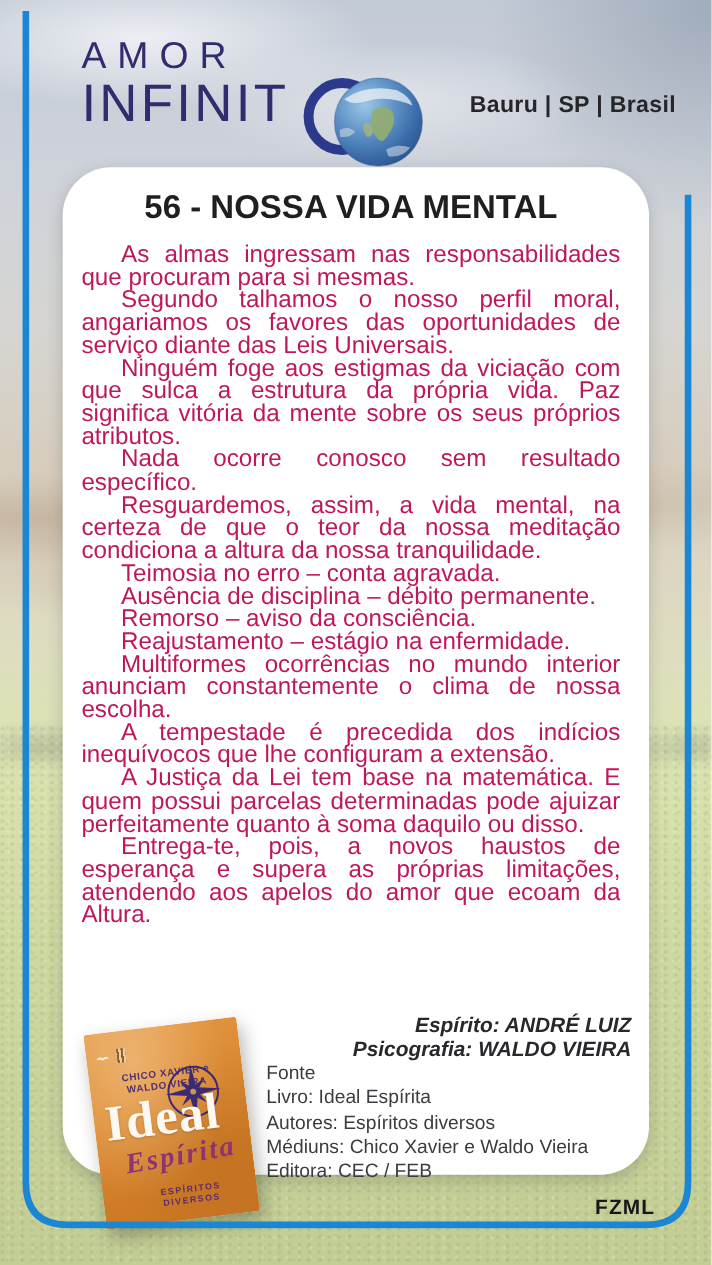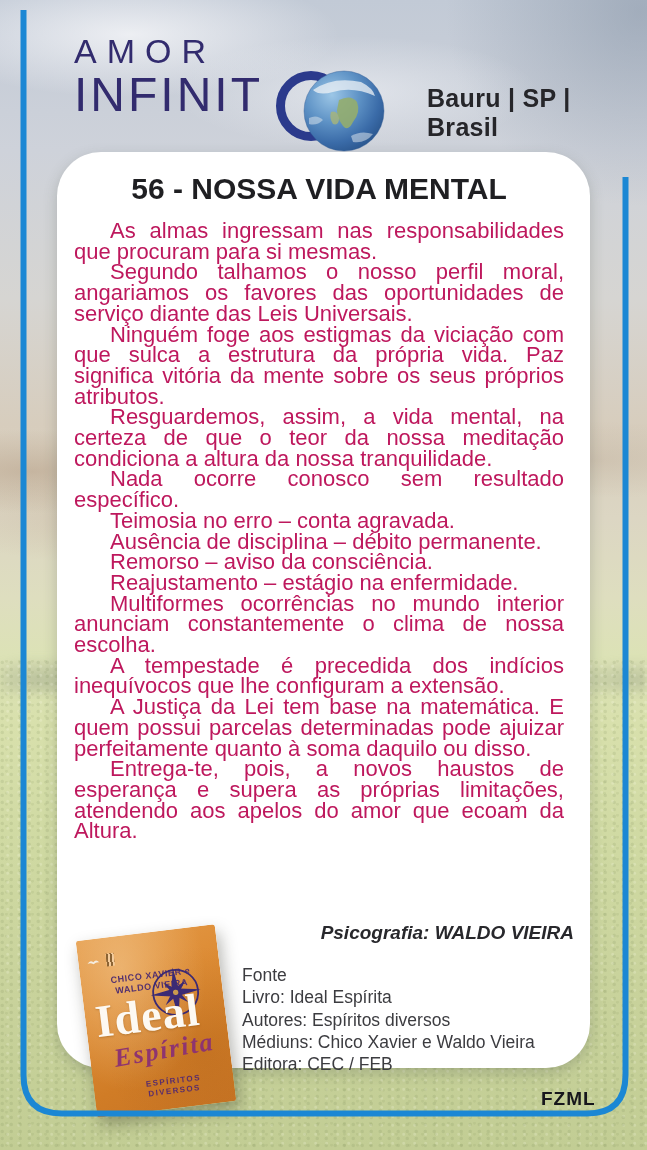--- a/index.html
+++ b/index.html
@@ -44,21 +44,21 @@
   .logo{position:absolute;left:74px;top:34px;z-index:3;color:#322b6e;line-height:1;}
   .logo-amor{font-size:34px;letter-spacing:10px;font-weight:400;}
   .logo-infinit{font-size:48px;letter-spacing:3px;font-weight:400;margin-top:3px;text-align:right;}
   .logo-ring{
     position:absolute;left:276px;top:71px;width:52px;height:52px;
     border:9px solid #2b3a8c;border-radius:50%;z-index:3;
   }
   .logo-globe{position:absolute;left:303px;top:70px;z-index:4;}
   .location{
     position:absolute;left:427px;top:84px;z-index:3;
-    font-size:25px;font-weight:700;color:#26262a;letter-spacing:.3px;
+    font-size:21px;font-weight:700;color:#26262a;letter-spacing:.3px;
   }
   
   .card{
     position:absolute;left:57px;top:152px;width:533px;height:916px;z-index:3;
     background:#fff;border-radius:44px;
     box-shadow:0 5px 14px rgba(80,90,80,.28);
     box-sizing:border-box;padding:12px 26px 0 17px;
   }
   .card-title{
     text-align:center;font-size:30px;font-weight:700;color:#1f1f22;
@@ -155,33 +155,34 @@
 
   <div class="location">Bauru | SP | Brasil</div>
 
   <div class="card">
     <div class="card-title">56 - NOSSA VIDA MENTAL</div>
 
     <div class="body-text">
       <p>As almas ingressam nas responsabilidades que procuram para si mesmas.</p>
       <p>Segundo talhamos o nosso perfil moral, angariamos os favores das oportunidades de serviço diante das Leis Universais.</p>
       <p>Ninguém foge aos estigmas da viciação com que sulca a estrutura da própria vida. Paz significa vitória da mente sobre os seus próprios atributos.</p>
+      <p>Nada ocorre conosco sem resultado específico.</p>
       <p>Resguardemos, assim, a vida mental, na certeza de que o teor da nossa meditação condiciona a altura da nossa tranquilidade.</p>
-      <p>Nada ocorre conosco sem resultado específico.</p>
       <p>Teimosia no erro – conta agravada.</p>
       <p>Ausência de disciplina – débito permanente.</p>
       <p>Remorso – aviso da consciência.</p>
       <p>Reajustamento – estágio na enfermidade.</p>
       <p>Multiformes ocorrências no mundo interior anunciam constantemente o clima de nossa escolha.</p>
       <p>A tempestade é precedida dos indícios inequívocos que lhe configuram a extensão.</p>
       <p>A Justiça da Lei tem base na matemática. E quem possui parcelas determinadas pode ajuizar perfeitamente quanto à soma daquilo ou disso.</p>
       <p>Entrega-te, pois, a novos haustos de esperança e supera as próprias limitações, atendendo aos apelos do amor que ecoam da Altura.</p>
     </div>
 
     <div class="signature">
+      <div>Espírito: ANDRÉ LUIZ</div>
       <div>Psicografia: WALDO VIEIRA</div>
     </div>
 
     <div class="source">
       <div>Fonte</div>
       <div>Livro: Ideal Espírita</div>
       <div>Autores: Espíritos diversos</div>
       <div>Médiuns: Chico Xavier e Waldo Vieira</div>
       <div>Editora: CEC / FEB</div>
     </div>

